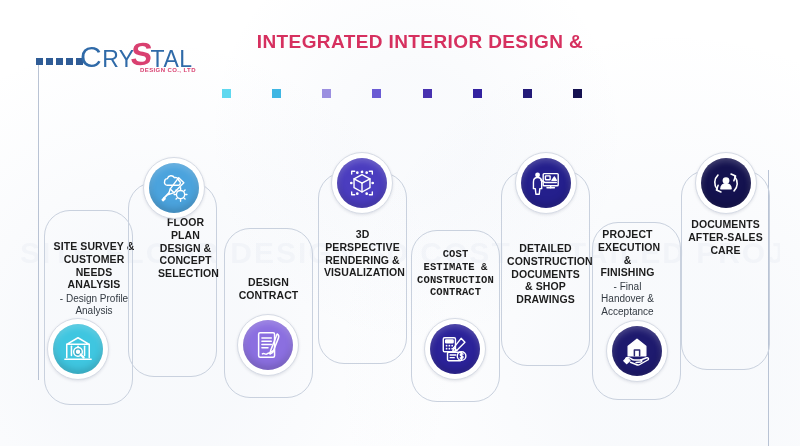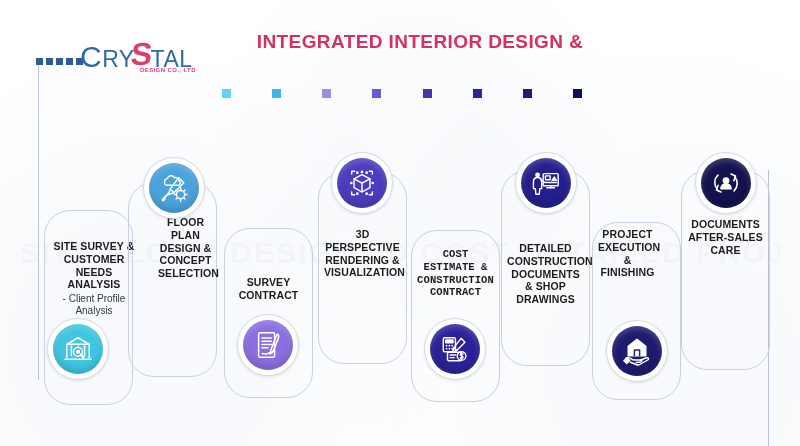--- a/index.html
+++ b/index.html
@@ -228,21 +228,21 @@
       <i style="background: rgb(72, 50, 176);"></i>
       <i style="background: rgb(51, 34, 160);"></i>
       <i style="background: rgb(35, 26, 120);"></i>
       <i style="background: rgb(21, 17, 80);"></i>
     </div>
 
   <div id="steps-layer">
       <div class="card" style="left: 44px; top: 210px; width: 89px; height: 195px;"></div>
       <div class="card-text" style="left: 44px; top: 240px; width: 100px; position: absolute;">
         <div class="step-title">SITE SURVEY &amp; CUSTOMER NEEDS ANALYSIS</div>
-        <div class="step-sub">- Client Profile Analysis</div>
+        <div class="step-sub">- Design Profile Analysis</div>
       </div>
       <div class="node" style="left: 47px; top: 318px;">
         <div class="disc" style="background: rgb(63, 198, 224);">
           <svg width="30" height="30" viewBox="0 0 32 32" fill="none" stroke="#fff" stroke-width="1.6" stroke-linecap="round" stroke-linejoin="round">
       <path d="M16 4 L28 11 H4 Z"></path>
             <path d="M4 11 V25"></path>
             <path d="M28 11 V25"></path>
       <path d="M2 27 H30"></path>
             <path d="M9 13 V23"></path>
             <path d="M23 13 V23"></path>
@@ -265,21 +265,21 @@
       <path d="M12 17 L16 21"></path>
       <circle cx="23" cy="23" r="4.4"></circle>
       <path d="M23 17.6v-1.8M23 30.2v-1.8M28.4 23h1.4M16.2 23h1.4M26.8 19.2l1-1M18.2 27.8l1-1M26.8 26.8l1 1M18.2 18.2l1 1"></path>
       <path d="M5 27 L10.5 21.5" stroke-width="2"></path>
             <path d="M3.4 28.6 L5.6 26.4 L6.6 27.4 L4.4 29.6Z" fill="#fff"></path>
     </svg>
         </div>
       </div>
       <div class="card" style="left: 224px; top: 228px; width: 89px; height: 170px;"></div>
       <div class="card-text" style="left: 224px; top: 276px; width: 89px; position: absolute;">
-        <div class="step-title">SURVEY CONTRACT</div>
+        <div class="step-title">DESIGN CONTRACT</div>
       </div>
       <div class="node" style="left: 237px; top: 314px;">
         <div class="disc" style="background: rgb(139, 111, 224);">
           <svg width="30" height="30" viewBox="0 0 32 32" fill="none" stroke="#fff" stroke-width="1.6" stroke-linecap="round" stroke-linejoin="round">
       <rect x="6" y="3" width="17" height="26" rx="1.6"></rect>
       <path d="M9.5 8.5h10M9.5 12h10M9.5 15.5h10M9.5 19h6.5"></path>
       <path d="M10 25.5c2-1.6 3.2 1.4 5 0s2.6-1.2 3.6-.4"></path>
       <path d="M25.8 4.2c1.6 1 2 2.6 1.4 4.2l-6 15.4-3.2 1.8.8-3.6 6-15.4c.3-1 .6-2 1-2.4Z"></path>
       <path d="M21.2 22.4l-3.2 1.8"></path>
     </svg>
@@ -349,20 +349,21 @@
             <path d="M17 21h8"></path>
       <circle cx="7" cy="7.4" r="2.6" fill="#fff" stroke="none"></circle>
       <path d="M7 10.2 c-3 0-4.4 2-4.4 4.6 V22 h2 l.6 6h3.6l.6-6h2 v-7.2 c0-2.6-1.4-4.6-4.4-4.6Z"></path>
       <path d="M10.6 13 L14.6 15.4" stroke-width="1.7"></path>
     </svg>
         </div>
       </div>
       <div class="card" style="left: 592px; top: 222px; width: 89px; height: 178px;"></div>
       <div class="card-text" style="left: 592px; top: 228px; width: 71px; position: absolute;">
         <div class="step-title">PROJECT EXECUTION &amp; FINISHING</div>
+        <div class="step-sub">- Final Handover &amp; Acceptance</div>
       </div>
       <div class="node" style="left: 606px; top: 320px;">
         <div class="disc" style="background: rgb(30, 26, 110);">
           <svg width="30" height="30" viewBox="0 0 32 32" fill="none" stroke="#fff" stroke-width="1.5" stroke-linecap="round" stroke-linejoin="round">
       <path d="M16 3.4 L25.4 11 V21 H6.6 V11 Z" fill="#fff" stroke="#fff"></path>
       <path d="M13.2 21 v-6.2 h5.6 V21" fill="none" stroke="#2b2770" stroke-width="1.6"></path>
       <path d="M4 23.8 c2.2-1.8 4.4-.6 6 .6 1 .8 2 1.2 3.2 1.2 H20 c1.2 0 1.8 1.8 0 2.2 l-5 .4"></path>
       <path d="M20 25.6 l6.2-2.4 c1.8-.6 2.8 1.4 1.2 2.4 L19 30.4 c-1.4.8-2.6.6-4 0 l-6-2.4"></path>
       <path d="M2 26.4 L5.4 23.2 l3 3 L5 29.4 Z" fill="#fff" stroke="#fff"></path>
     </svg>

